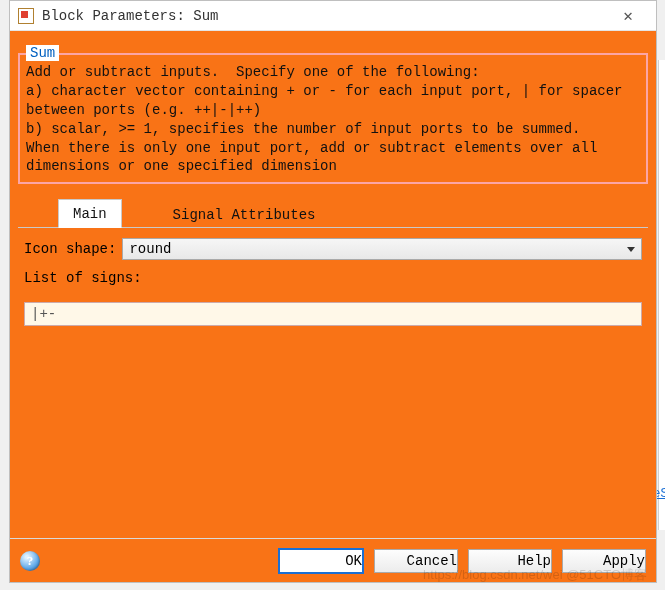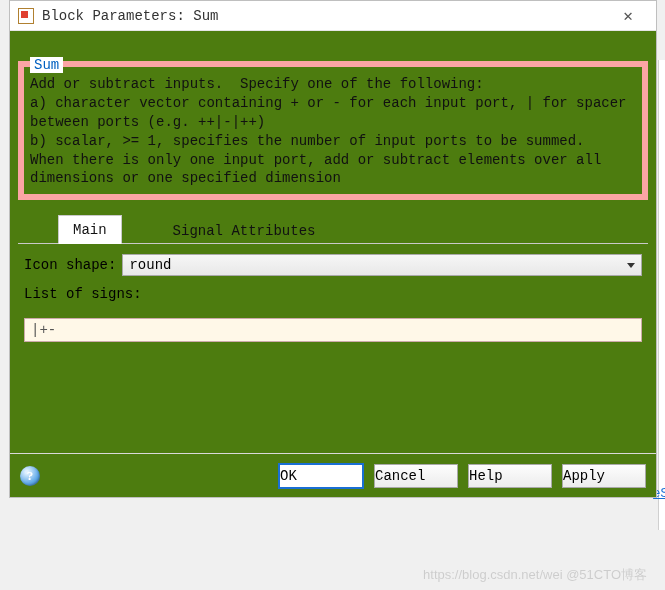--- a/index.html
+++ b/index.html
@@ -8,22 +8,22 @@
     font-family: "SimSun", "NSimSun", "Courier New", monospace;
     font-size: 14px;
     background: #f0f0f0;
     width: 665px;
     height: 590px;
     overflow: hidden;
   }
   .window {
     position: absolute;
     left: 9px; top: 0;
-    width: 648px; height: 498px;
-    background: #4d7c0f;
+    width: 648px; height: 583px;
+    background: #f97316;
     border: 1px solid #bfbfbf;
     display: flex;
     flex-direction: column;
   }
   .titlebar {
     height: 30px;
     background: #ffffff;
     border-bottom: 1px solid #e5e5e5;
     display: flex;
     align-items: center;
@@ -53,24 +53,24 @@
     font-size: 16px;
   }
   .content {
     flex: 1;
     padding: 6px 8px 0 8px;
     display: flex;
     flex-direction: column;
     overflow: hidden;
   }
   .groupbox {
-    border: 6px solid #fca5a5;
+    border: 2px solid #fca5a5;
     position: relative;
     padding: 8px 6px 6px 6px;
-    margin-top: 24px;
+    margin-top: 16px;
   }
   .groupbox .legend {
     position: absolute;
     top: -10px; left: 6px;
     background: #fff;
     padding: 0 4px;
     color: #0060c0;
   }
   .desc {
     color: #111;
@@ -155,21 +155,21 @@
     color: #fff;
     font-weight: bold;
     font-family: Georgia, serif;
     font-size: 13px;
     display: flex; align-items: center; justify-content: center;
   }
   .btn {
     width: 84px; height: 24px;
     border: 1px solid #a9a9a9;
     background: linear-gradient(#fdfdfd,#ececec);
-    display: flex; align-items: center; justify-content: flex-start;
+    display: flex; align-items: center; justify-content: flex-end;
     cursor: default;
   }
   .btn.primary {
     border: 2px solid #1a6fd4;
     background: #fff;
     width: 86px; height: 26px;
   }
   .watermark {
     position: absolute;
     right: 18px; bottom: 6px;

